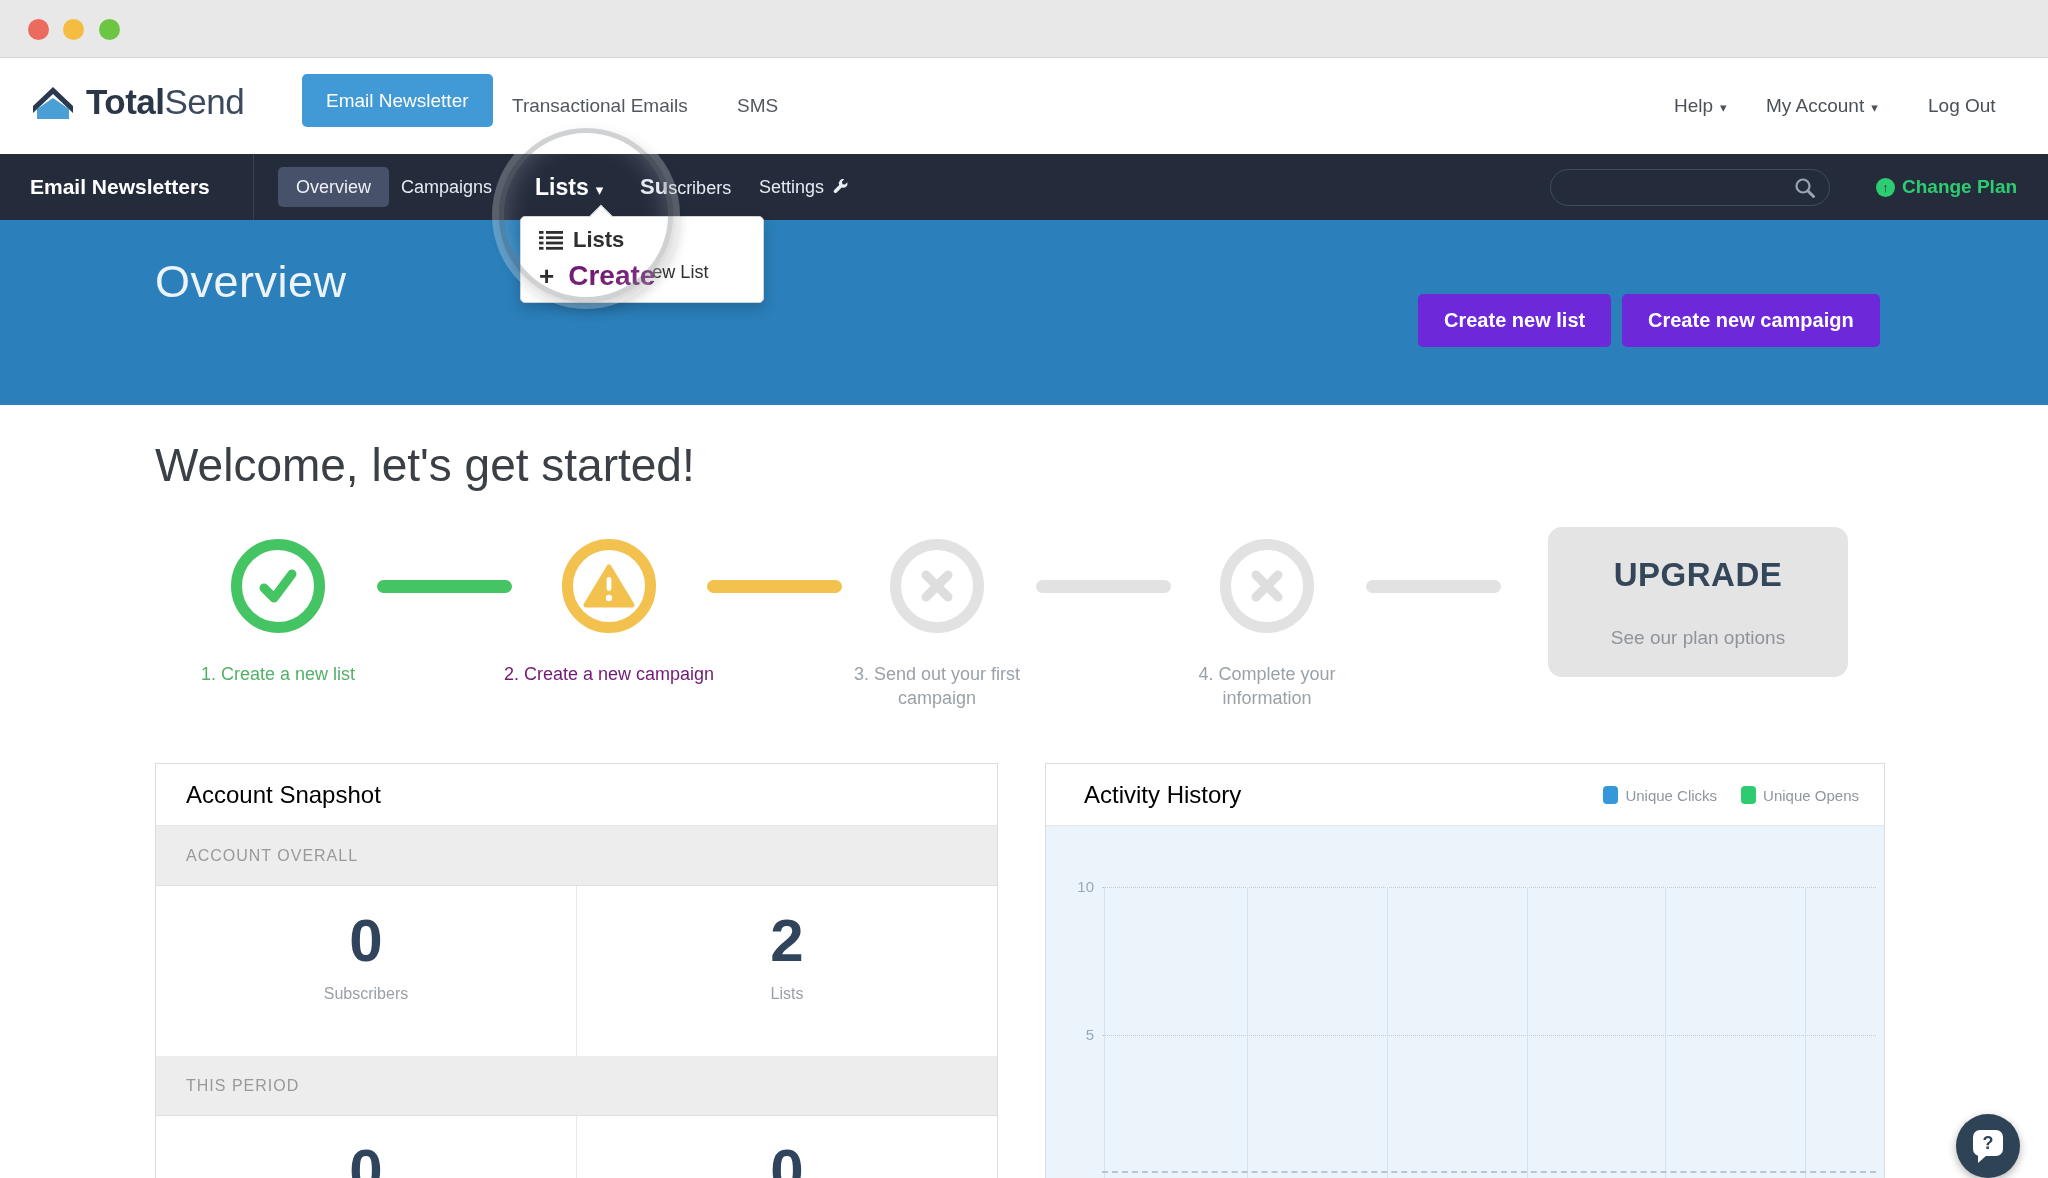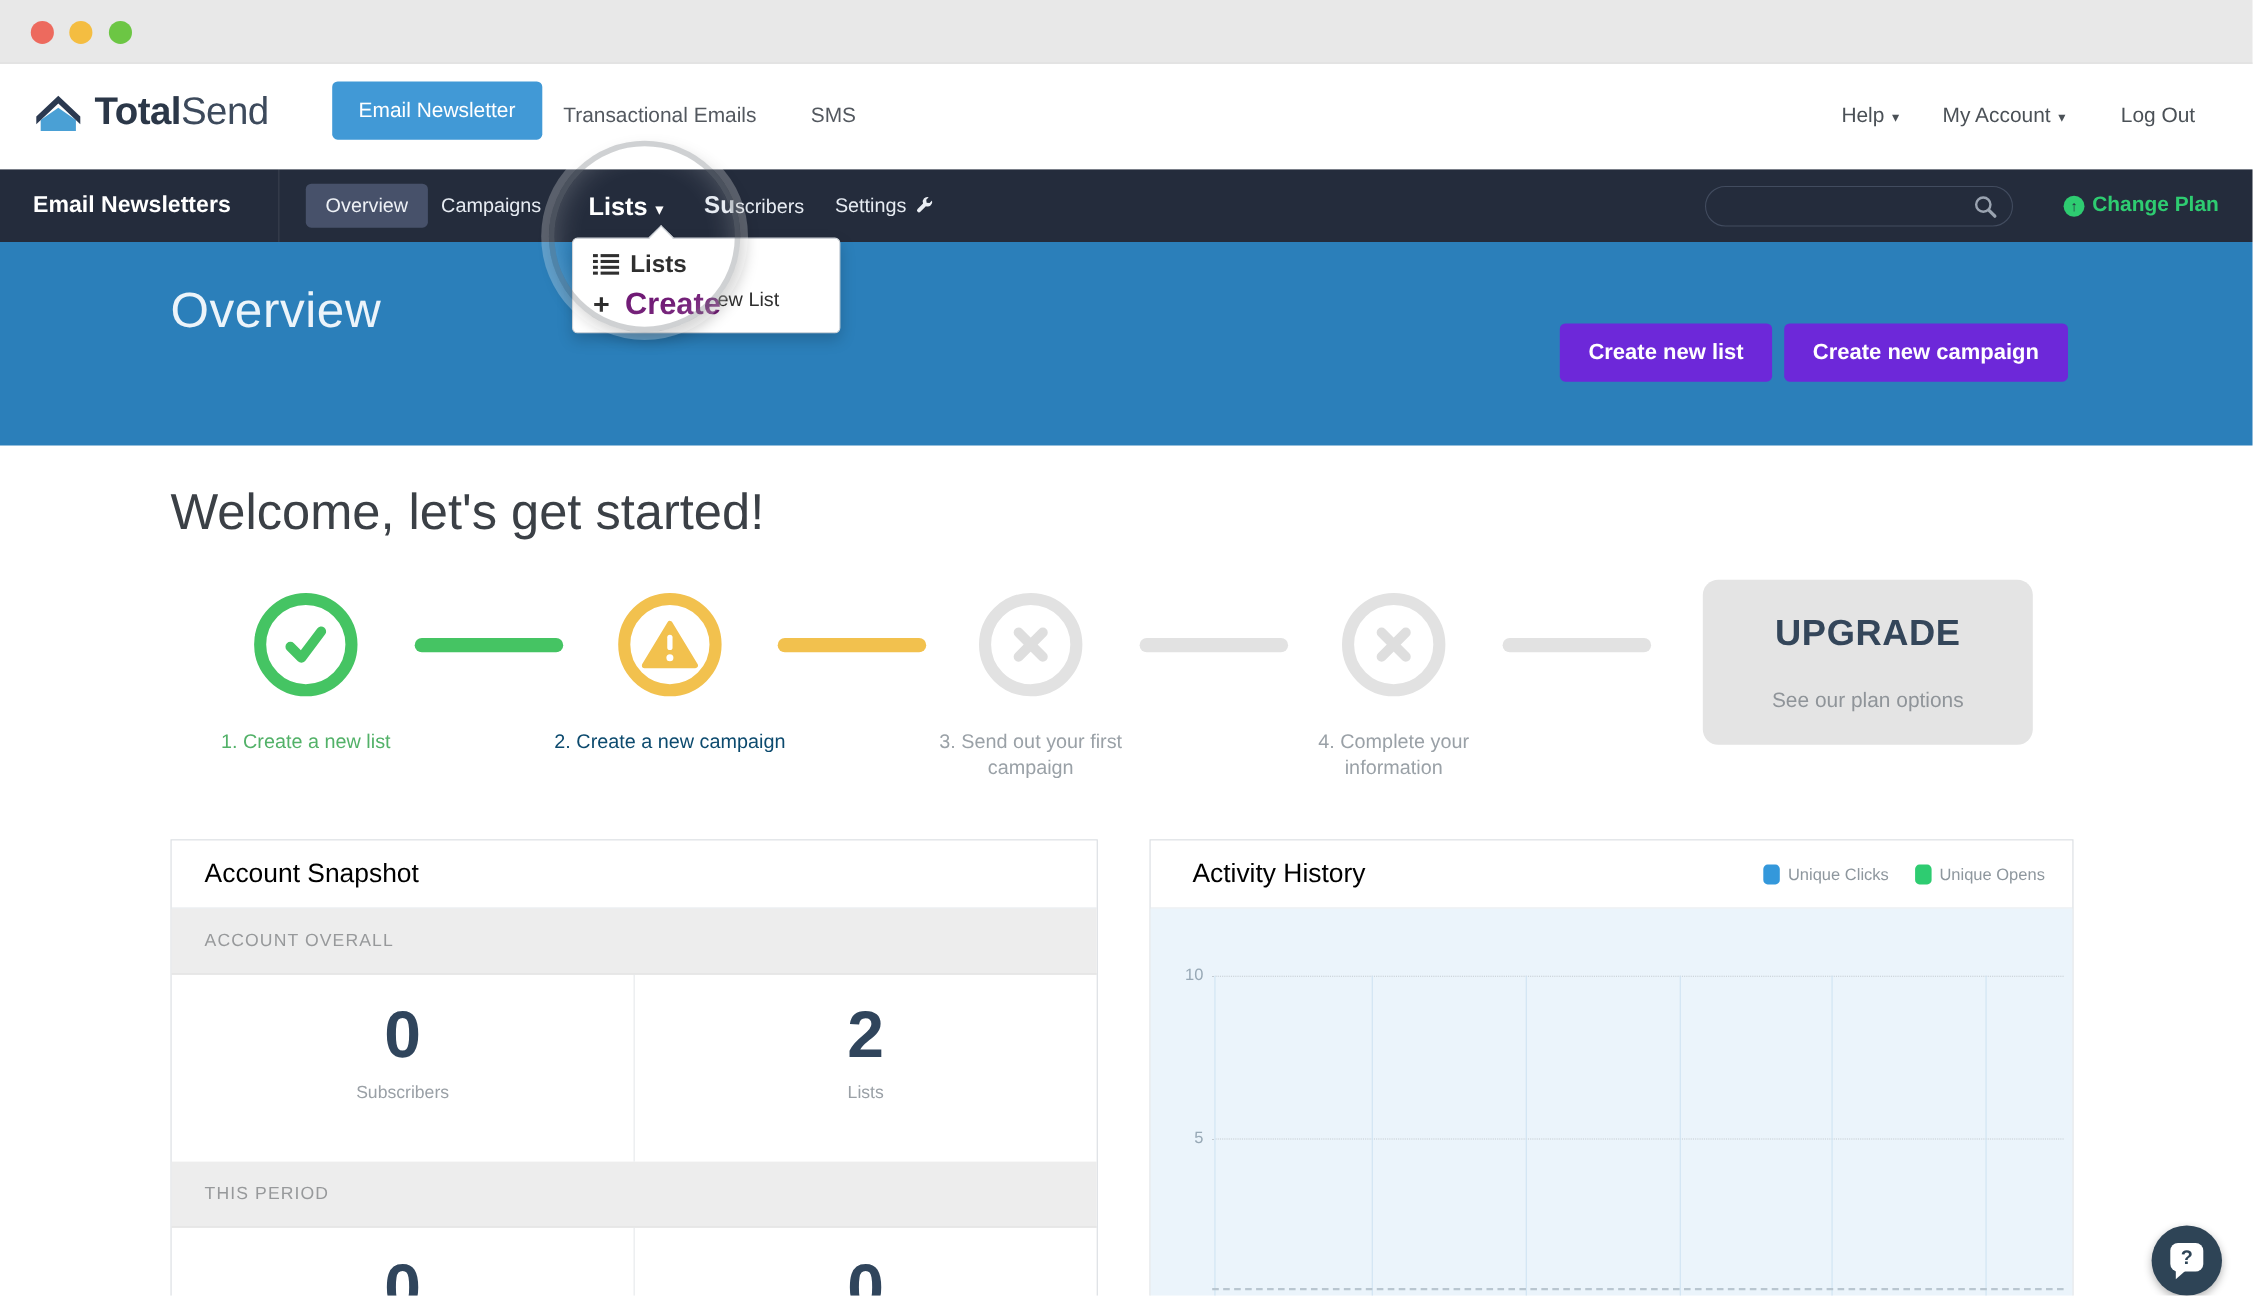--- a/index.html
+++ b/index.html
@@ -53,21 +53,21 @@
   
   .welcome { position:absolute; left:155px; top:438px; font-size:46px; color:#3b4046; }
   .step-circle { position:absolute; top:539px; width:94px; height:94px; border-radius:50%; background:#fff;
     display:flex; align-items:center; justify-content:center; }
   .ring-green { border:11px solid #45c463; }
   .ring-yellow { border:11px solid #f2c14e; }
   .ring-gray { border:11px solid #e2e2e2; }
   .connector { position:absolute; top:580px; height:13px; border-radius:7px; }
   .step-label { position:absolute; top:662px; font-size:18px; line-height:1.35; text-align:center; }
   .lbl-green { color:#52b168; }
-  .lbl-yellow { color:#0c4a6e; }
+  .lbl-yellow { color:#701a75; }
   .lbl-gray { color:#9aa1a7; }
   .upgrade-box { position:absolute; left:1548px; top:527px; width:300px; height:150px; background:#e4e4e4; border-radius:14px;
     display:flex; flex-direction:column; align-items:center; justify-content:center; cursor:pointer;gap:27px; }
   .upgrade-title { font-size:33px; font-weight:bold; color:#34465a; letter-spacing:0.5px; }
   .upgrade-sub { font-size:19px; color:#8f9499; margin-top:6px; }
   
   .panel { position:absolute; top:763px; background:#ffffff; border:1px solid #d9dde1; }
   .panel-snapshot { left:155px; width:843px; height:460px; }
   .panel-activity { left:1045px; width:840px; height:460px; }
   .panel-title-row { position:relative; height:62px; border-bottom:1px solid #e4e8eb; }

